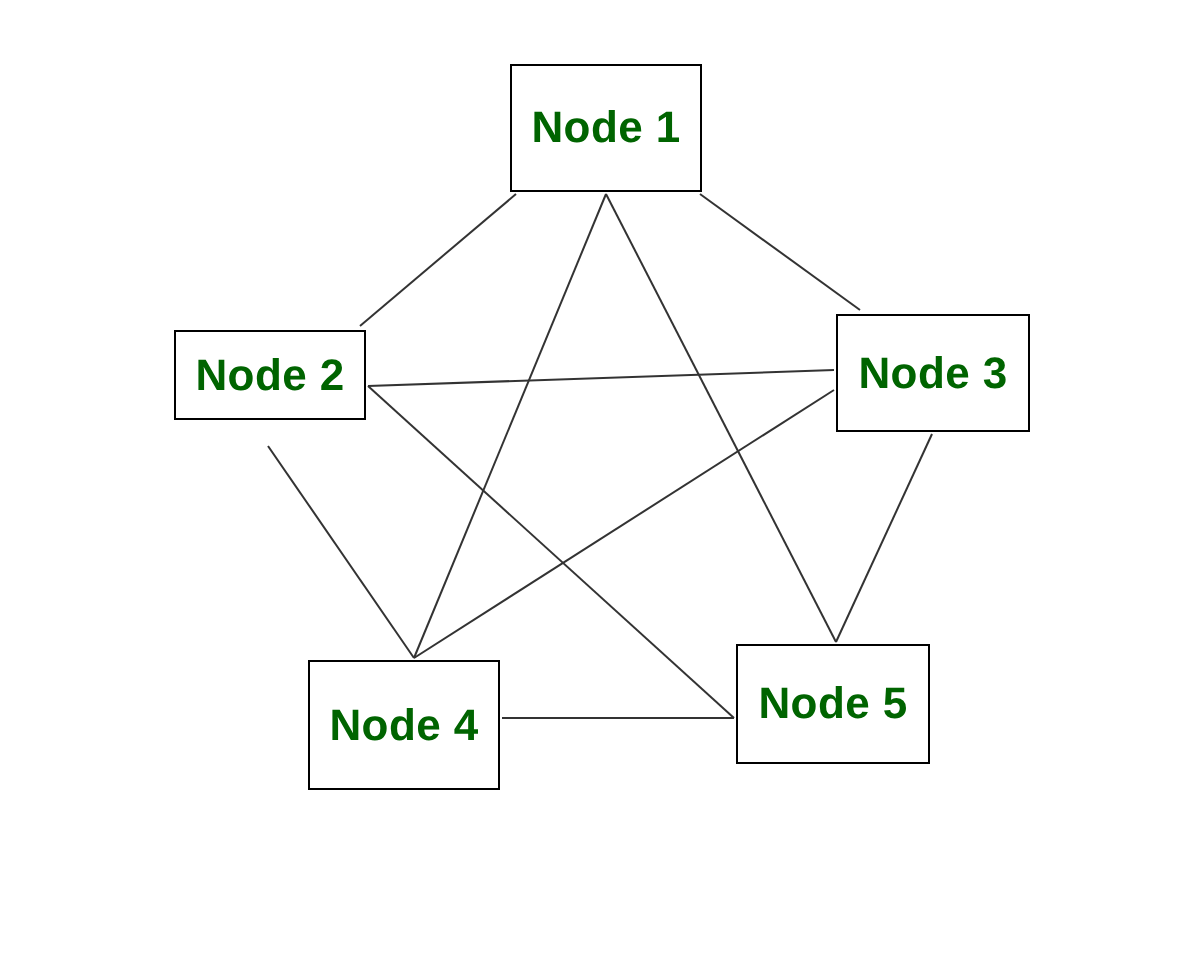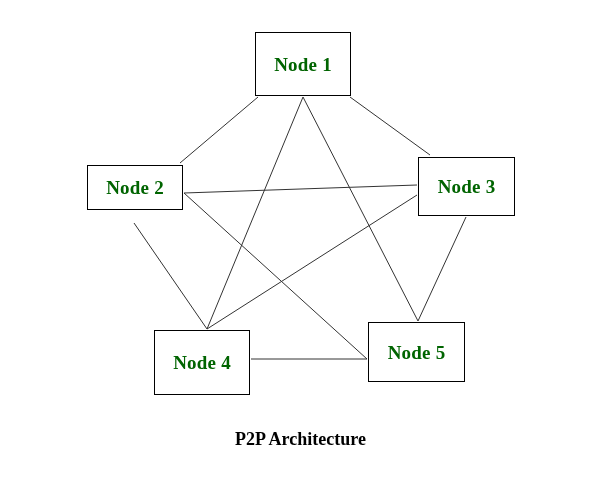--- a/index.html
+++ b/index.html
@@ -25,23 +25,23 @@
   .node-box {
     position: absolute;
     box-sizing: border-box;
     background: #ffffff;
     border: 1px solid #000000;
     display: flex;
     align-items: center;
     justify-content: center;
   }
   .node-label {
-    font-family: Liberation Serif, serif;
+    font-family: Liberation Sans, sans-serif;
     font-weight: bold;
-    font-size: 19px;
+    font-size: 22px;
     line-height: 1;
     letter-spacing: 0.2px;
     white-space: nowrap;
   }
   #caption {
     position: absolute;
     left: 0;
     width: 601px;
     text-align: center;
     font-family: "Liberation Serif", "DejaVu Serif", serif;
@@ -78,15 +78,14 @@
   <div class="node-box" style="left: 418px; top: 157px; width: 97px; height: 59px; border-color: rgb(0, 0, 0); background: rgb(255, 255, 255);">
     <span class="node-label" style="color: rgb(0, 100, 0);">Node 3</span>
   </div>
   <div class="node-box" style="left: 154px; top: 330px; width: 96px; height: 65px; border-color: rgb(0, 0, 0); background: rgb(255, 255, 255);">
     <span class="node-label" style="color: rgb(0, 100, 0);">Node 4</span>
   </div>
   <div class="node-box" style="left: 368px; top: 322px; width: 97px; height: 60px; border-color: rgb(0, 0, 0); background: rgb(255, 255, 255);">
     <span class="node-label" style="color: rgb(0, 100, 0);">Node 5</span>
   </div>
 
-  <div id="caption" style="top: 429px; left: 0px;">P2P Architecture</div>
 
 </div>
 
 </body></html>

